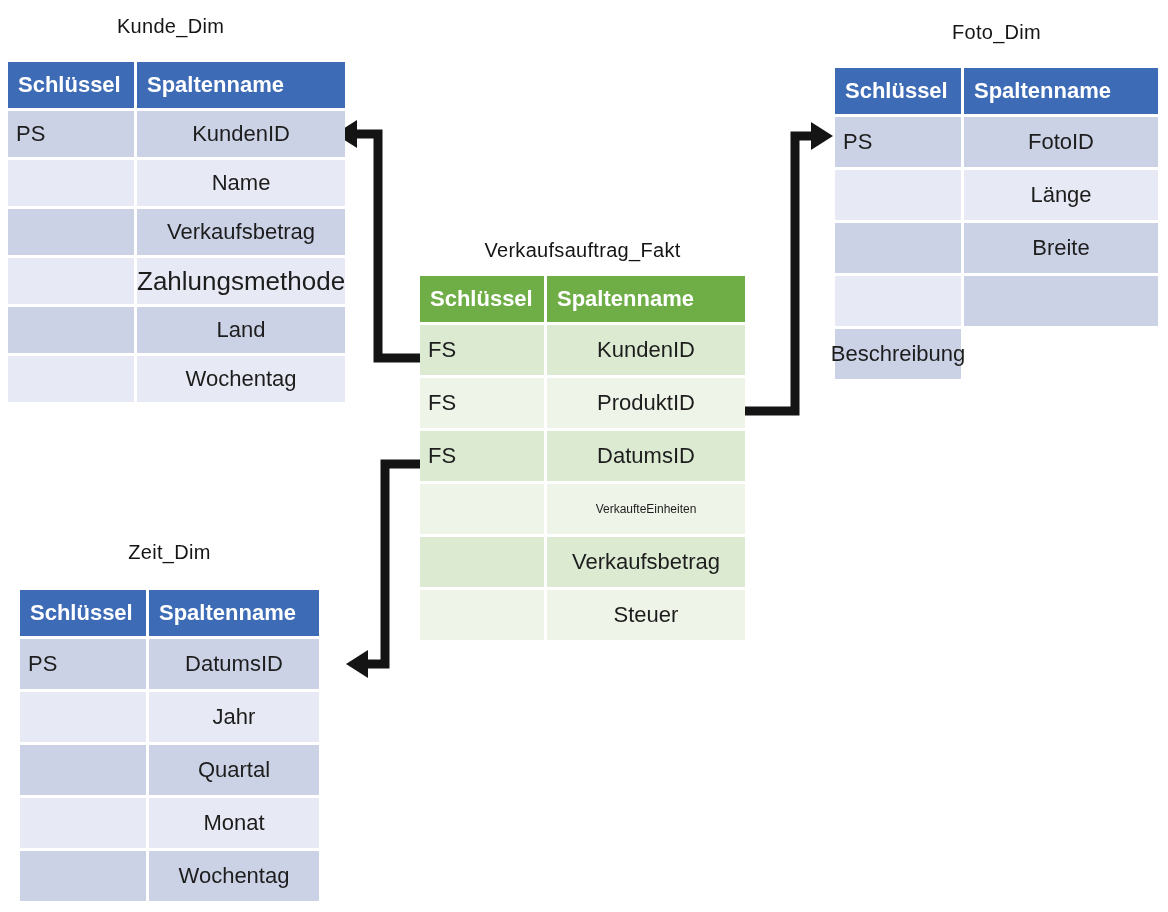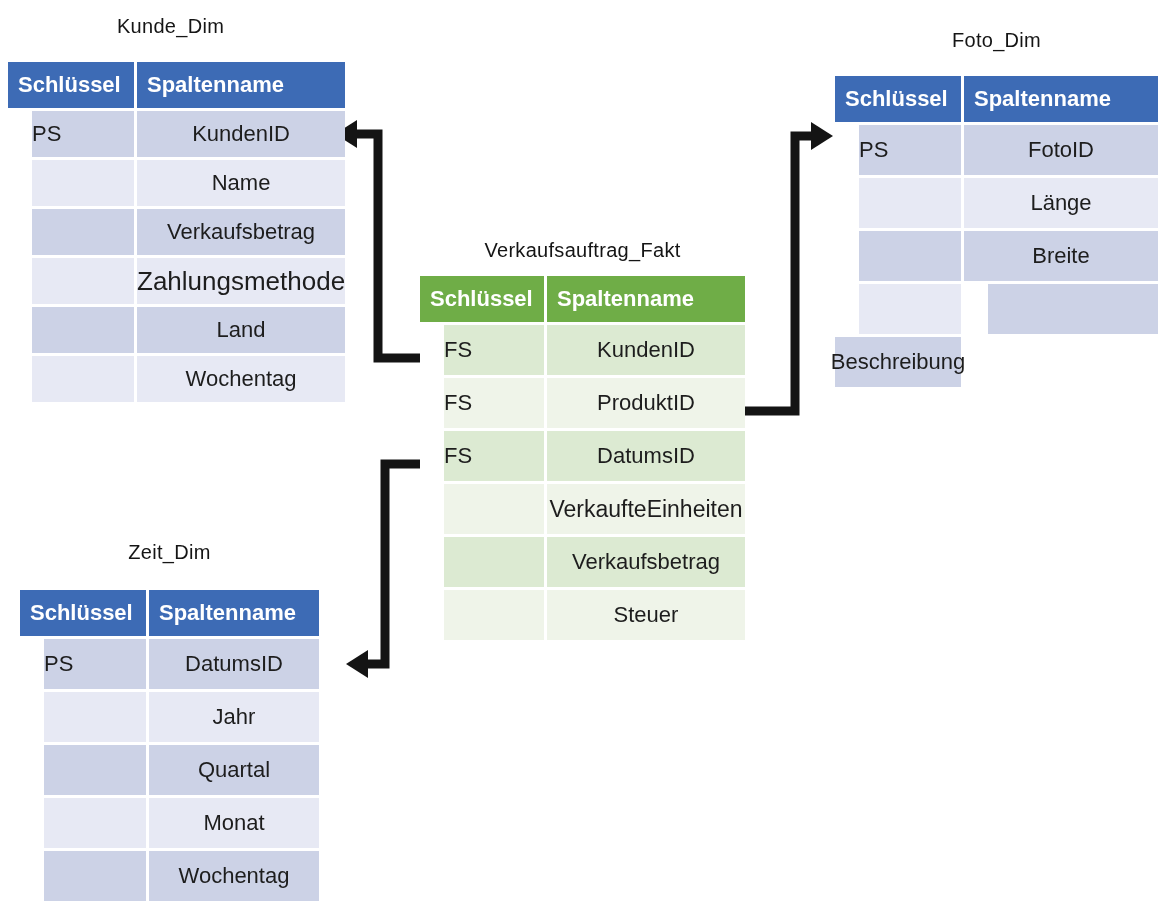--- a/index.html
+++ b/index.html
@@ -44,33 +44,33 @@
     color: #1d1d1d;
   }
   .hdr {
     height: 46px;
     font-weight: bold;
     color: #ffffff;
     padding-left: 10px;
   }
   .dim .hdr  { background: #3d6bb5; }
   .fact .hdr { background: #6fad47; }
-  .keycell  { padding-left: 0; margin-left: 24px; }
+  .keycell  { padding-left: 8px; }
   .namecell { justify-content: center; text-align: center; }
   .rh46 { height: 46px; }
   .rh50 { height: 50px; }
   .dim .dark   { background: #ccd2e6; }
   .dim .light  { background: #e7e9f4; }
   .fact .dark  { background: #dcead2; }
   .fact .light { background: #eff4e9; }
   .fs19 { font-size: 26px; }
-  .fs18 { font-size: 23px; }
+  .fs18 { font-size: 12px; }
   
   #blk-kunde { left: 8px;   top: 6px;   width: 325px; }
-  #blk-foto  { left: 835px; top: 20px;   width: 323px; }
+  #blk-foto  { left: 835px; top: 12px;   width: 323px; }
   #blk-fakt  { left: 420px; top: 230px; width: 325px; }
   #blk-zeit  { left: 20px;  top: 532px; width: 299px; }
   #blk-kunde .tbl-title, #blk-foto .tbl-title { margin-bottom: 16px; }
   #blk-fakt .tbl-title { margin-bottom: 6px; }
   #blk-zeit .tbl-title { margin-bottom: 18px; }
 </style>
 </head>
 <body>
 
 <div class="canvas">

